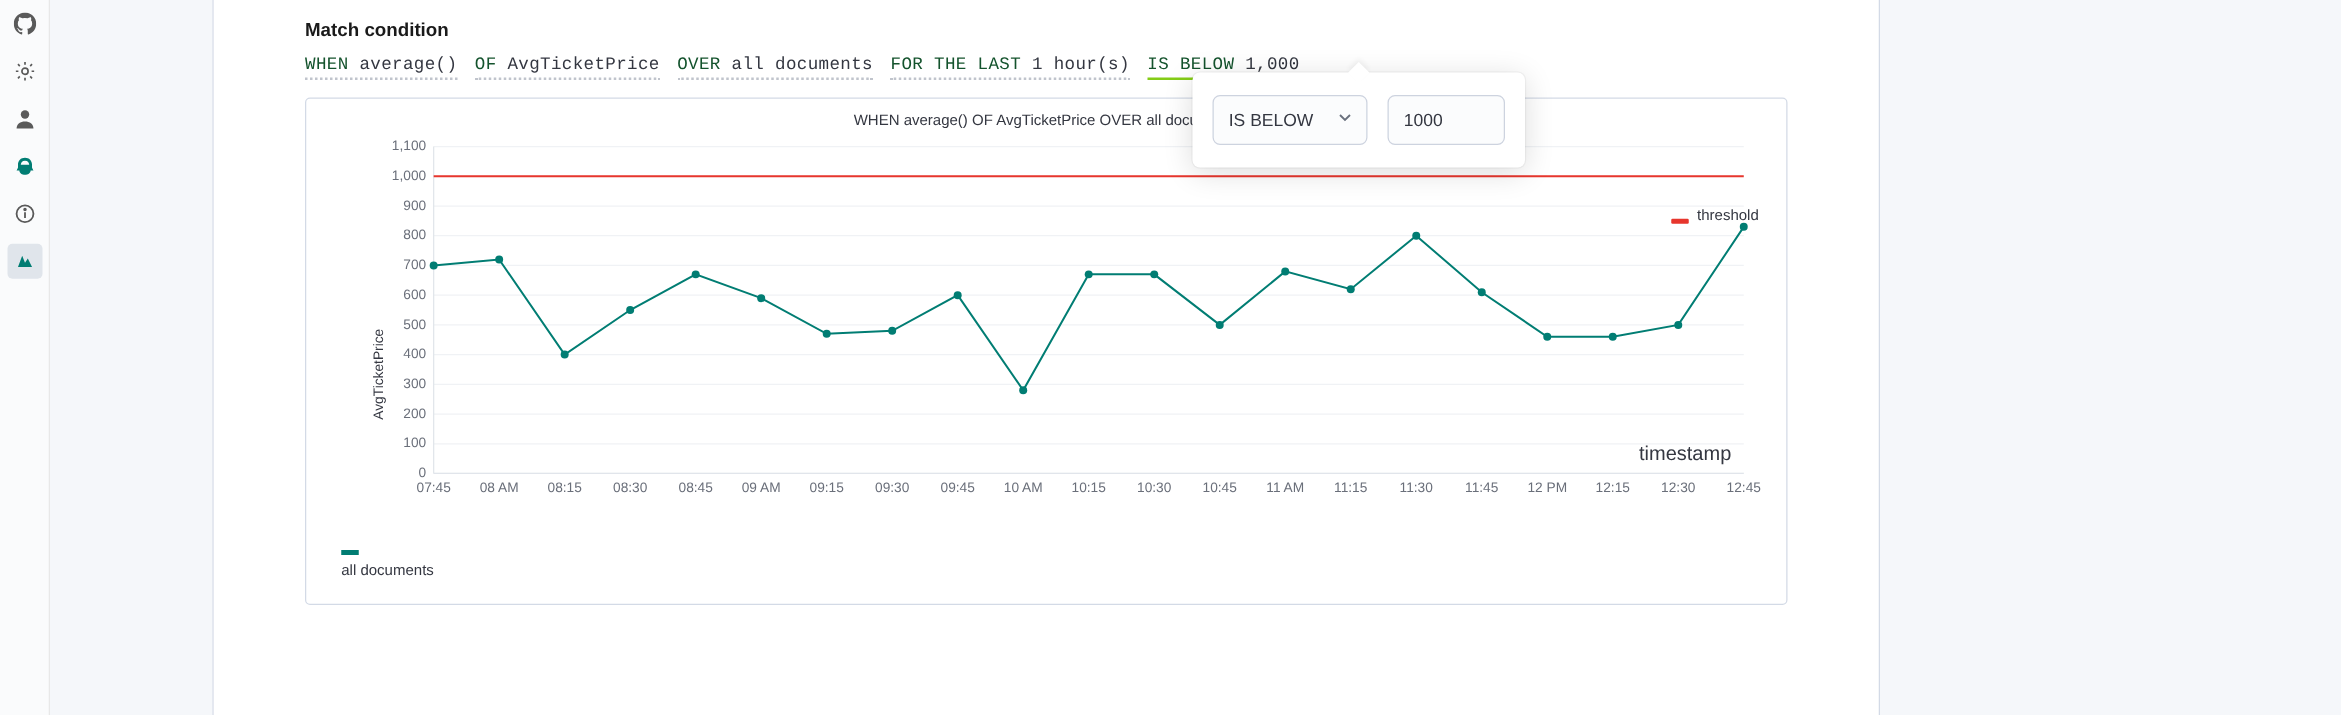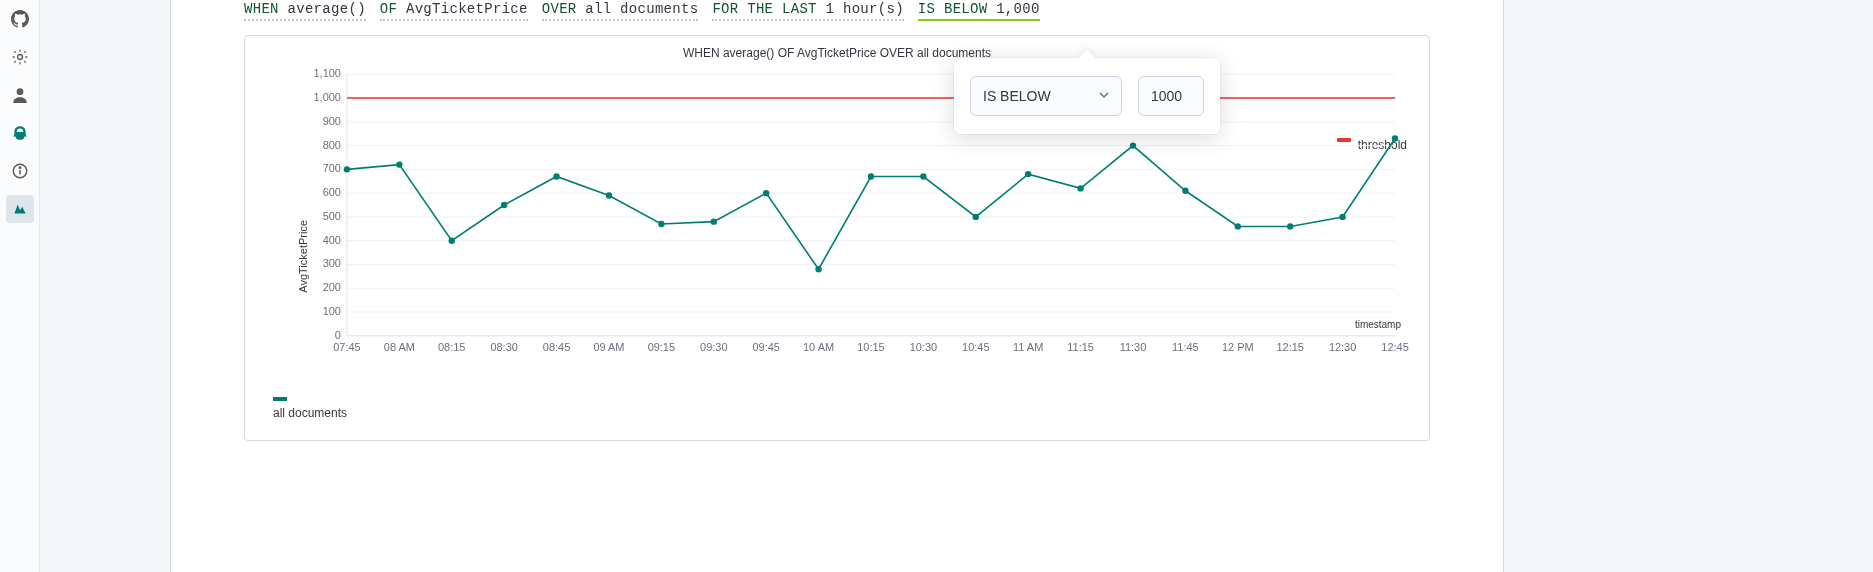--- a/index.html
+++ b/index.html
@@ -38,34 +38,34 @@
     width: 1186px;
     border:1px solid #d3dae6;
     border-radius:4px;
     background:#fff;
     position:relative;
   }
 
   .chart-title { text-align:center; font-size:12px; color:#343741; padding:10px 0; }
 
   .chart-legend-right {
-    position:absolute; right:22px; top:102px; font-size:12px; color:#343741;
-    display:flex; align-items:flex-start; gap:7px;
+    position:absolute; right:22px; top:86px; font-size:12px; color:#343741;
+    display:flex; align-items:flex-end; gap:7px;
   }
   .legend-swatch { width:14px; height:4px; border-radius:1px; }
 
   .chart-plot { position:relative; height:300px; margin: 0 28px 0 66px; }
   .plot-svg { position:absolute; left:0; top:0; width:100%; height:100%; overflow:visible; }
 
   .y-axis-title {
     position:absolute; left:-8px; top:50%; transform: translate(-100%, -50%) rotate(-90deg);
     transform-origin: right center; font-size:11px; color:#343741; white-space:nowrap;
   }
   .x-axis-title {
-    position:absolute; right: 0; bottom: 40px; font-size:10px; color:#343741;
+    position:absolute; right: 16px; bottom: 40px; font-size:16px; color:#343741;
   }
 
   .legend-bottom { padding: 22px 0 20px 28px; font-size:12px; color:#343741; }
   .legend-bottom .swatch { width:14px; height:4px; background:#017d73; display:inline-block; vertical-align:middle; margin-bottom:2px;}
 
   .popover {
     position:absolute; top:58px; left:783px; width:266px; padding:18px 16px;
     background:#fff; border-radius:6px; box-shadow: 0 4px 24px rgba(0,0,0,0.14), 0 0 0 1px rgba(0,0,0,0.04);
     display:flex; gap:16px; z-index:10;
   }
@@ -73,21 +73,21 @@
     content:""; position:absolute; top:-6px; left:50%; transform:translateX(-50%) rotate(45deg);
     width:12px; height:12px; background:#fff; box-shadow:-2px -2px 4px rgba(0,0,0,0.05);
   }
   .sel-wrap { position:relative; flex:1; }
   .sel {
     width:100%; height:40px; padding: 0 34px 0 12px; font-size:14px; color:#343741;
     background:#fbfcfd; border:1px solid #cdd3df; border-radius:6px; appearance:none; cursor:pointer;
   }
   .sel-chev { position:absolute; right:12px; top:50%; transform:translateY(-50%); pointer-events:none; color:#69707d; }
   .num-input {
-    width:66px; height:40px; padding:0 12px; font-size:14px; color:#343741;
+    width:94px; height:40px; padding:0 12px; font-size:14px; color:#343741;
     background:#fbfcfd; border:1px solid #cdd3df; border-radius:6px;
   }
 
   .tick-label { font-size:11px; fill:#6a6f7a; font-family: inherit; }
   .grid-line { stroke:#f0f2f5; stroke-width:1; }
   .axis-line { stroke:#e1e5eb; stroke-width:1; }
 </style>
 </head>
 <body>
 
@@ -125,20 +125,21 @@
     <svg viewBox="0 0 16 16" fill="currentColor">
         <path d="M3 12l3-8 2 5 2-3 3 6H3z"></path>
       </svg>
   </div>
 </div>
 
 <div class="outer-area">
   <div class="panel-border-left"></div>
   <div class="main-panel">
 
+    <div class="section-title">Match condition</div>
 
     <div class="expr-row" id="expr-row"><span class="expr-token"><span class="kw">WHEN</span> <span class="val">average()</span></span><span class="expr-token"><span class="kw">OF</span> <span class="val">AvgTicketPrice</span></span><span class="expr-token"><span class="kw">OVER</span> <span class="val">all documents</span></span><span class="expr-token"><span class="kw">FOR THE LAST</span> <span class="val">1 hour(s)</span></span><span class="expr-token active"><span class="kw">IS BELOW</span> <span class="val">1,000</span></span></div>
 
     <div class="chart-card">
       <div class="chart-title">WHEN average() OF AvgTicketPrice OVER all documents</div>
 
       <div class="chart-legend-right">
         <span class="legend-swatch" id="thresh-swatch" style="background: rgb(231, 54, 45);"></span>
         <span>threshold</span>
       </div>

